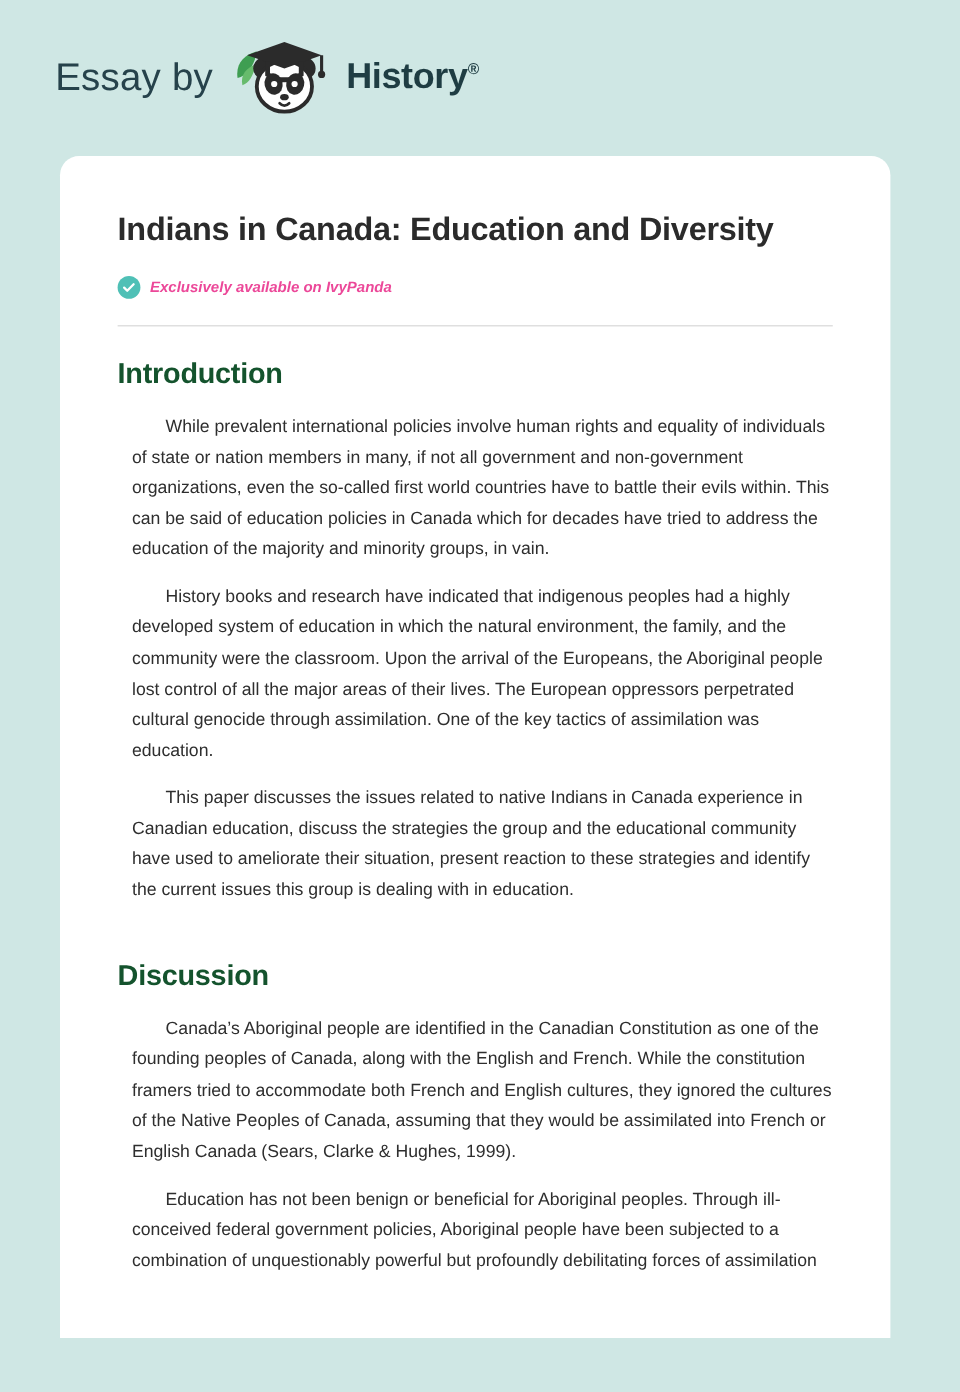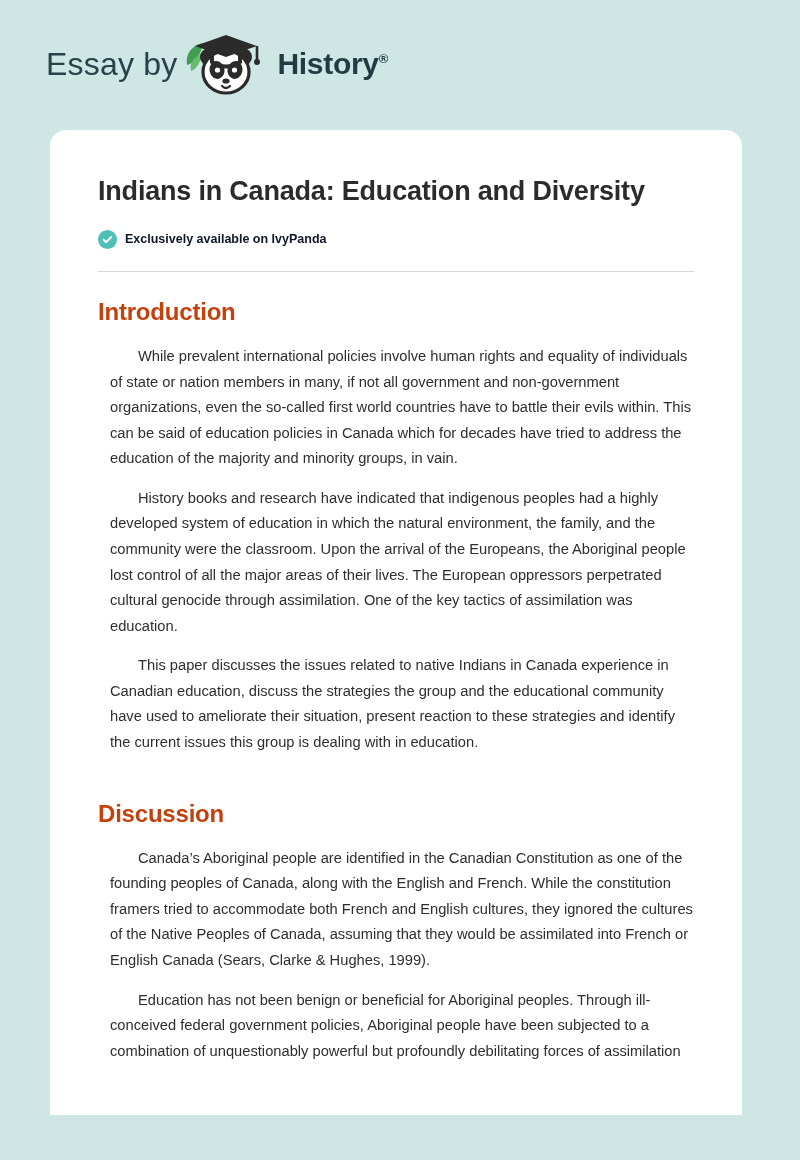--- a/index.html
+++ b/index.html
@@ -25,21 +25,21 @@
   .header {
     height: 128px;
     display: flex;
     align-items: center;
     padding-left: 46px;
     box-sizing: border-box;
   }
   .header-inner {
     display: flex;
     align-items: center;
-    gap: 4px;
+    gap: 15px;
     text-align: center;
   }
   .essay-by {
     font-size: 32px;
     color: #26424b;
     font-weight: 400;
     letter-spacing: 0.2px;
   }
   .logo {
     display: flex;
@@ -100,33 +100,34 @@
     background: #4fc0b6;
     display: inline-flex;
     align-items: center;
     justify-content: center;
     flex: 0 0 auto;
   }
   .check-badge svg { display:block; }
   .exclusive-label {
     font-size: 12.5px;
     font-weight: bold;
-    color: #0f172a;
+    color: #ec4899;
+    font-style: italic;
   }
 
   .divider {
     height: 1px;
     background: #d8d8d8;
     margin: 0 0 26px 0;
   }
 
   h2.section-heading {
     font-size: 24px;
     font-weight: bold;
-    color: #c2410c;
+    color: #14532d;
     margin: 0 0 18px 0;
     letter-spacing: -0.2px;
   }
   h2.section-heading.spaced {
     margin-top: 44px;
   }
 
   p.para {
     font-size: 14.7px;
     line-height: 1.74;

